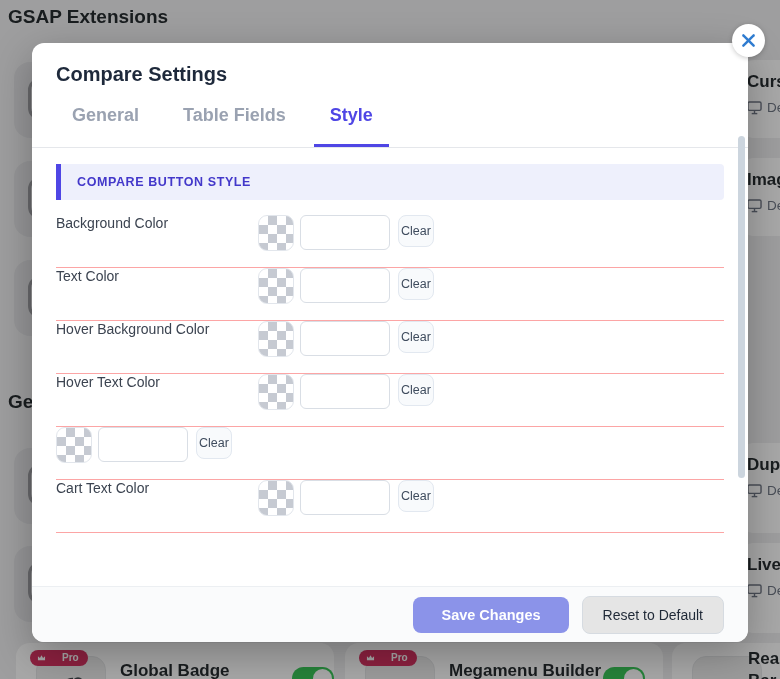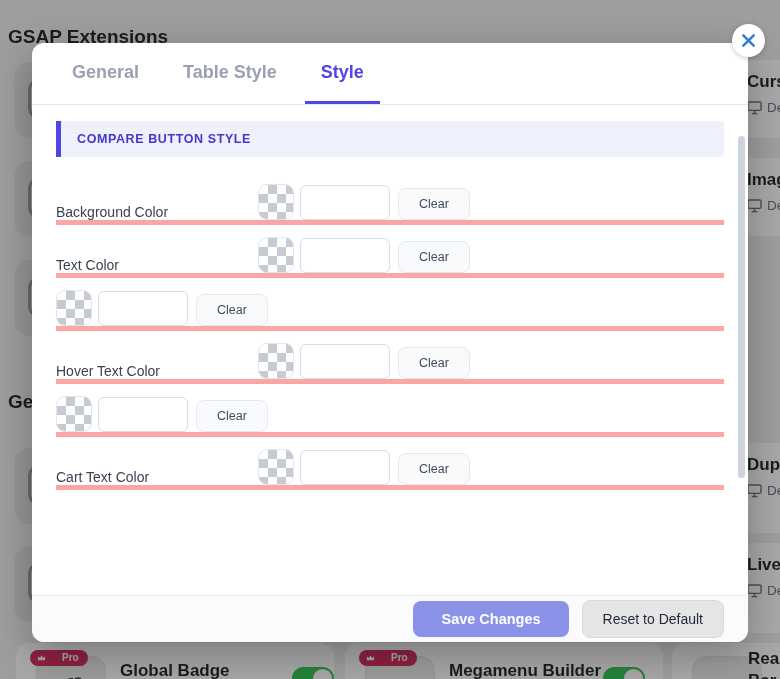--- a/index.html
+++ b/index.html
@@ -17,21 +17,21 @@
     --section-heading-bg:#eef0fc;
     --save-button-bg:#8b93e9;
     --pro-badge:#d42a5b;
     --toggle-on:#31c452;
     --close-x:#2f7cd0;
   }
 
   
   .page-title{
     position:absolute; left:8px; top:6px;
-    font-size:19px; font-weight:bold; color:#1d2327; z-index:1;margin-top:20px;
+    font-size:19px; font-weight:bold; color:#1d2327; z-index:1;
   }
   .partial-heading{
     position:absolute; left:8px; top:391px;
     font-size:19px; font-weight:bold; color:#1d2327; z-index:1;
   }
   .icon-box{
     position:absolute; width:72px; height:76px; border-radius:16px;
     background:#e2e3e6; z-index:1;
   }
   .icon-box .inner-glyph{
@@ -125,47 +125,47 @@
   .section-heading{
     background:var(--section-heading-bg);
     border-left:5px solid var(--accent);
     color:var(--section-heading-text);
     font-size:12.5px; font-weight:bold; letter-spacing:0.6px; text-transform:uppercase;
     padding:11px 16px; border-radius:0 4px 4px 0;
     margin-bottom:15px;
   }
   .section-heading.second{ margin-top:25px; }
   .field-row{
-    display:flex; align-items:flex-end; height:53px;
-    border-bottom:5px solid #fca5a5;
+    display:flex; align-items:flex-start; height:53px;
+    border-bottom:1px solid #fca5a5;
   }
   .field-label{ flex:0 0 202px; font-size:14px; color:#3b4350; }
   .swatch{
     width:36px; height:36px; border-radius:9px; border:1px solid #e2e6ec;
     cursor:pointer; padding:0;
     background-color:#fff;
     background-image:
       linear-gradient(45deg,#c6cad2 25%,transparent 25%,transparent 75%,#c6cad2 75%),
       linear-gradient(45deg,#c6cad2 25%,transparent 25%,transparent 75%,#c6cad2 75%);
     background-size:18px 18px; background-position:0 0,9px 9px;
   }
   .color-input{
     width:90px; height:35px; margin-left:6px;
     border:1px solid #d9dee5; border-radius:6px;
     font-family:"Liberation Sans", sans-serif; font-size:13px; color:#374151;
     padding:0 8px;
   }
   .clear-btn{
     margin-left:8px; background:#f8fafc; border:1px solid #e2e8f0;
-    border-radius:8px; padding:8px 20px; cursor:pointer;
+    border-radius:8px; padding:8px 2px; cursor:pointer;
     font-family:"Liberation Sans", sans-serif; font-size:12.5px; color:#3f4c5e;
   }
 
   .modal-footer{
-    position:absolute; left:0; right:0; bottom:0; height:47px;
+    position:absolute; left:0; right:0; bottom:0; height:56px;
     background:#fafbfc; border-top:1px solid #eceff2;
     border-radius:0 0 12px 12px; z-index:11;
     display:flex; align-items:center; justify-content:flex-end; gap:13px;
     padding:0 24px;
   }
   .save-btn{
     background:var(--save-button-bg); color:#fff; border:none; cursor:pointer;
     font-family:"Liberation Sans", sans-serif; font-size:14.5px; font-weight:bold;
     padding:10px 28px; border-radius:8px;
   }
@@ -300,24 +300,25 @@
 
 <div class="modal">
   <button class="close-btn">
     <svg width="15" height="15" viewBox="0 0 16 16">
         <line x1="2.5" y1="2.5" x2="13.5" y2="13.5" stroke="#2f7cd0" stroke-width="2.6" stroke-linecap="round"></line>
         <line x1="13.5" y1="2.5" x2="2.5" y2="13.5" stroke="#2f7cd0" stroke-width="2.6" stroke-linecap="round"></line>
       </svg>
   </button>
 
   <div class="modal-clip">
+    <div class="modal-title">Compare Settings</div>
 
     <div class="tabs">
       <button class="tab">General</button>
-      <button class="tab">Table Style</button>
+      <button class="tab">Table Fields</button>
       <button class="tab active">Style</button>
     </div>
 
     <div class="body-scroll">
       <div class="section-heading">COMPARE BUTTON STYLE</div>
 
       <div class="field-row">
         <div class="field-label">Background Color</div>
         <button class="swatch"></button>
         <input class="color-input" type="text" value="" style="">
@@ -325,20 +326,21 @@
       </div>
 
       <div class="field-row">
         <div class="field-label">Text Color</div>
         <button class="swatch"></button>
         <input class="color-input" type="text" value="" style="">
         <button class="clear-btn">Clear</button>
       </div>
 
       <div class="field-row">
+        <div class="field-label">Hover Background Color</div>
         <button class="swatch"></button>
         <input class="color-input" type="text" value="" style="">
         <button class="clear-btn">Clear</button>
       </div>
 
       <div class="field-row">
         <div class="field-label">Hover Text Color</div>
         <button class="swatch"></button>
         <input class="color-input" type="text" value="" style="">
         <button class="clear-btn">Clear</button>

